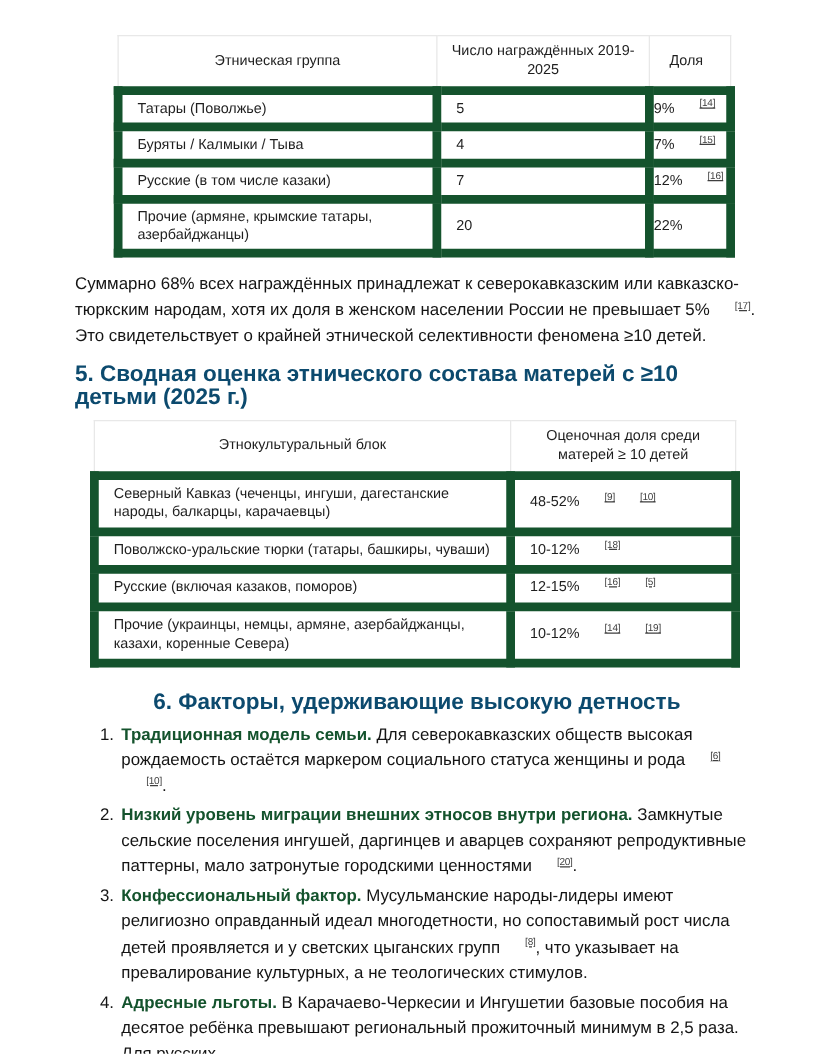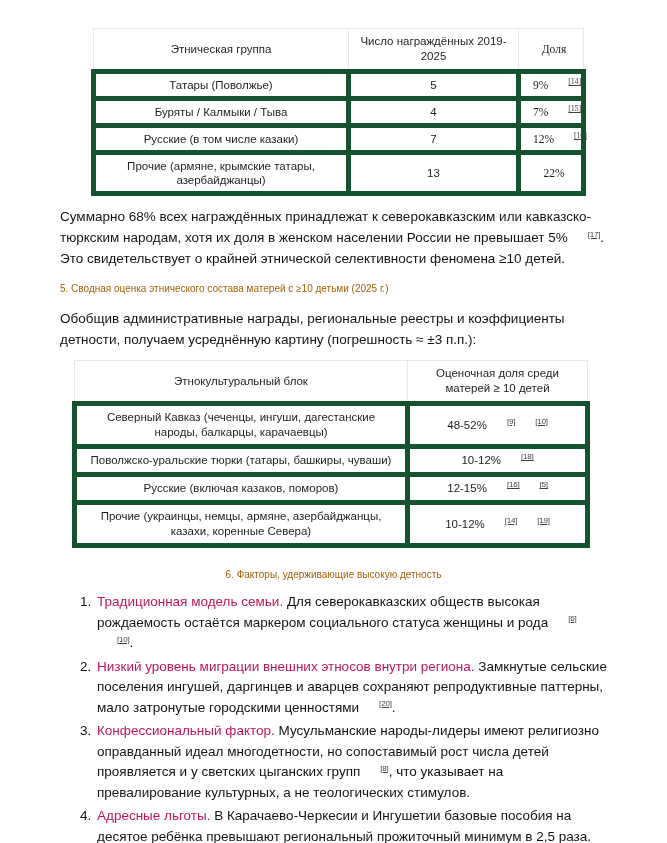--- a/index.html
+++ b/index.html
@@ -5,37 +5,37 @@
   html,body{margin:0;padding:0;}
   body{
     width:667px;height:843px;overflow:hidden;background:#ffffff;
     font-family:"Liberation Sans",sans-serif;color:#141414;
     -webkit-font-smoothing:antialiased;
   }
   .page{padding:28px 60px 0 60px;}
 
   table{border-collapse:collapse;table-layout:fixed;font-size:11.5px;color:#1f1f1f;}
   th{font-weight:400;text-align:center;vertical-align:middle;border:1px solid #e8e8e8;padding:5px 8px;line-height:15px;}
-  td{border:5px solid #14532d;text-align:center;vertical-align:middle;padding:4px 12px;line-height:15px;}
+  td{border:7px solid #14532d;text-align:left;vertical-align:middle;padding:4px 12px;line-height:15px;}
 
   .t1{width:490px;margin-left:31px;}
   .t1 td{line-height:14px;padding:4px 12px;}
-  .t1 td:nth-child(3),.t1 th:nth-child(3){padding-left:12px;padding-right:6px;white-space:nowrap;font-family:Liberation Serif, serif;}
+  .t1 td:nth-child(3),.t1 th:nth-child(3){padding-left:0;padding-right:6px;white-space:nowrap;}
 
   .t2{width:513px;margin:10px 0 0 12px;}
 
-  h2{font-size:10px;font-weight:400;color:#a16207;margin:10px 0 8px 0;line-height:18px;}
+  h2{font-size:18px;font-weight:700;color:#0c4a6e;margin:10px 0 8px 0;line-height:18px;}
   h2.h6{margin-top:18px;text-align:center;}
   p.body{font-size:13.5px;line-height:21.2px;margin:10px 0 0 0;color:#141414;}
   p.intro{margin-bottom:10px;}
   .t2 + h2{margin-top:18px;}
 
   ol.factors{margin:8px 0 0 0;padding:0 0 0 35px;font-size:13.5px;line-height:20.5px;color:#141414;}
   ol.factors li{margin:0 0 3px 0;padding-left:2px;}
-  strong{font-weight:400;color:#be185d;}
+  strong{font-weight:700;color:#14532d;}
 
   sup.ref{
     font-size:8px;line-height:0;color:#3f3f3f;
     text-decoration:underline;text-underline-offset:1px;
     margin-left:20px;letter-spacing:-0.2px;vertical-align:super;cursor:pointer;white-space:nowrap;
   }
 </style>
 </head>
 <body>
 
@@ -65,31 +65,30 @@
           <td>4</td>
           <td>7%<sup class="ref">[15]</sup></td>
         </tr>
         <tr>
           <td>Русские (в том числе казаки)</td>
           <td>7</td>
           <td>12%<sup class="ref">[16]</sup></td>
         </tr>
         <tr>
           <td>Прочие (армяне, крымские татары, азербайджанцы)</td>
-          <td>13</td>
+          <td>20</td>
           <td>22%</td>
         </tr>
       </tbody>
   </table>
 
   <p class="body">Суммарно 68% всех награждённых принадлежат к северокавказским или кавказско-тюркским народам, хотя их доля в женском населении России не превышает 5%<sup class="ref">[17]</sup>. Это свидетельствует о крайней этнической селективности феномена ≥10 детей.</p>
 
   <h2>5. Сводная оценка этнического состава матерей с ≥10 детьми (2025 г.)</h2>
 
-  <p class="body intro">Обобщив административные награды, региональные реестры и коэффициенты детности, получаем усреднённую картину (погрешность ≈ ±3 п.п.):</p>
 
   <table class="t2">
     <colgroup>
         <col style="width:333px">
         <col style="width:180px">
       </colgroup>
     <thead>
       <tr>
           <th>Этнокультуральный блок</th>
           <th>Оценочная доля среди матерей ≥ 10 детей</th>

